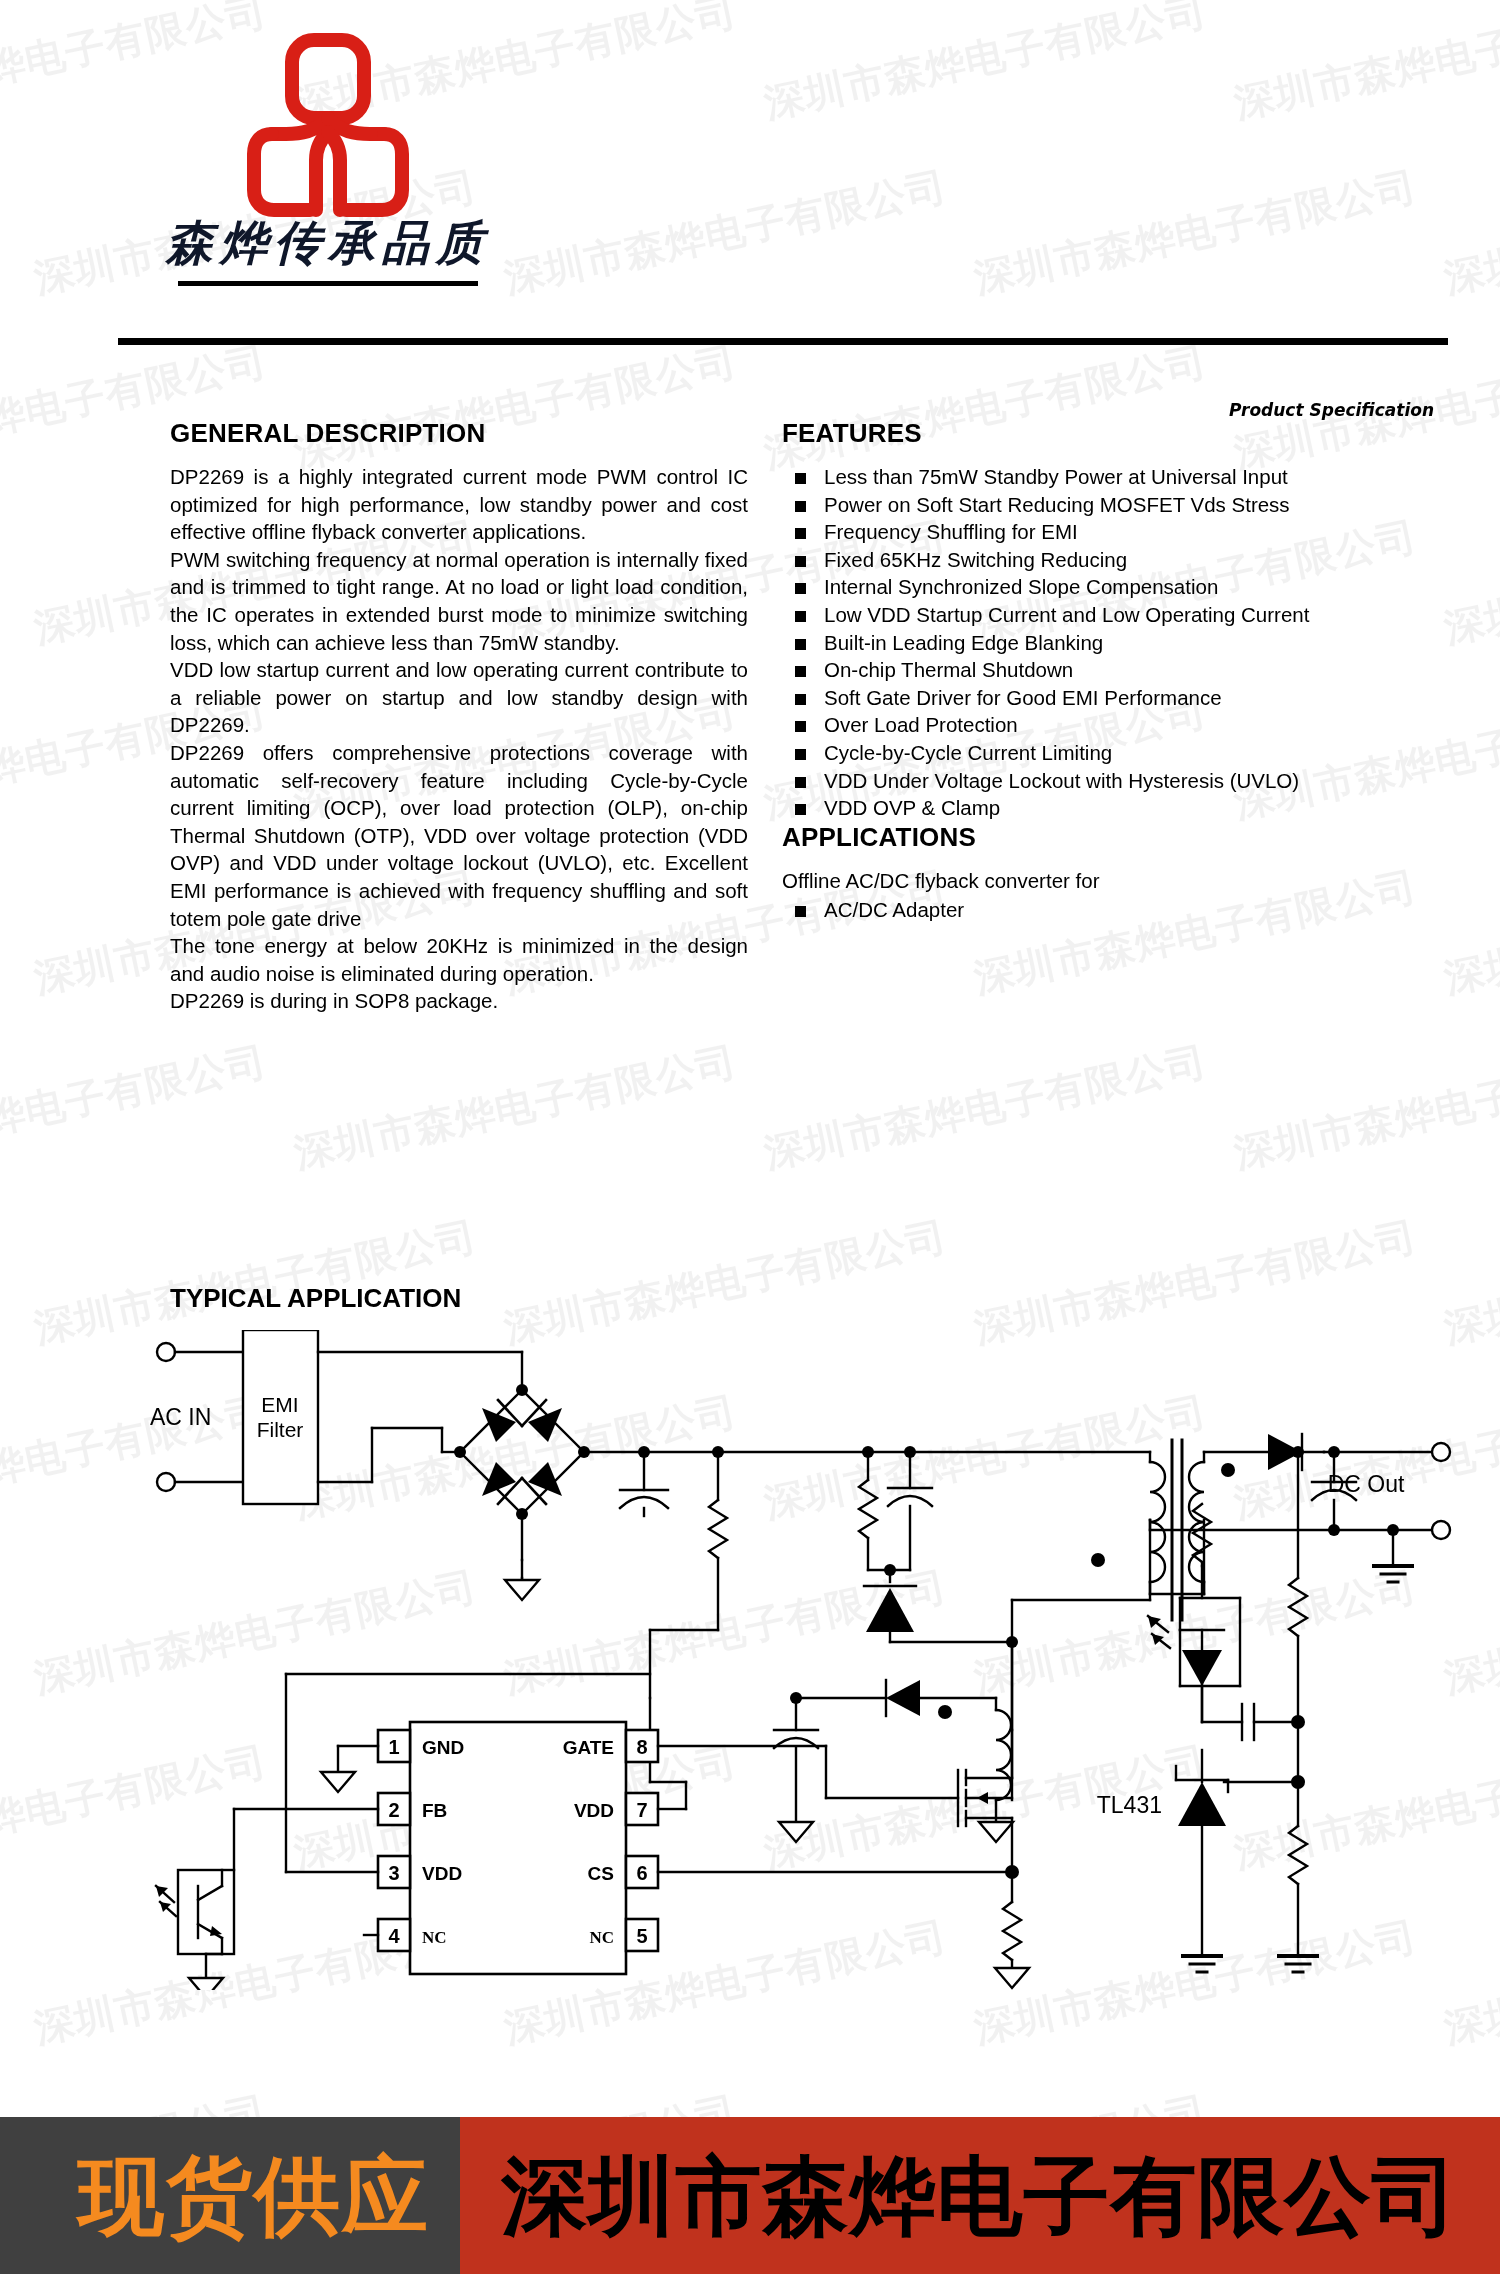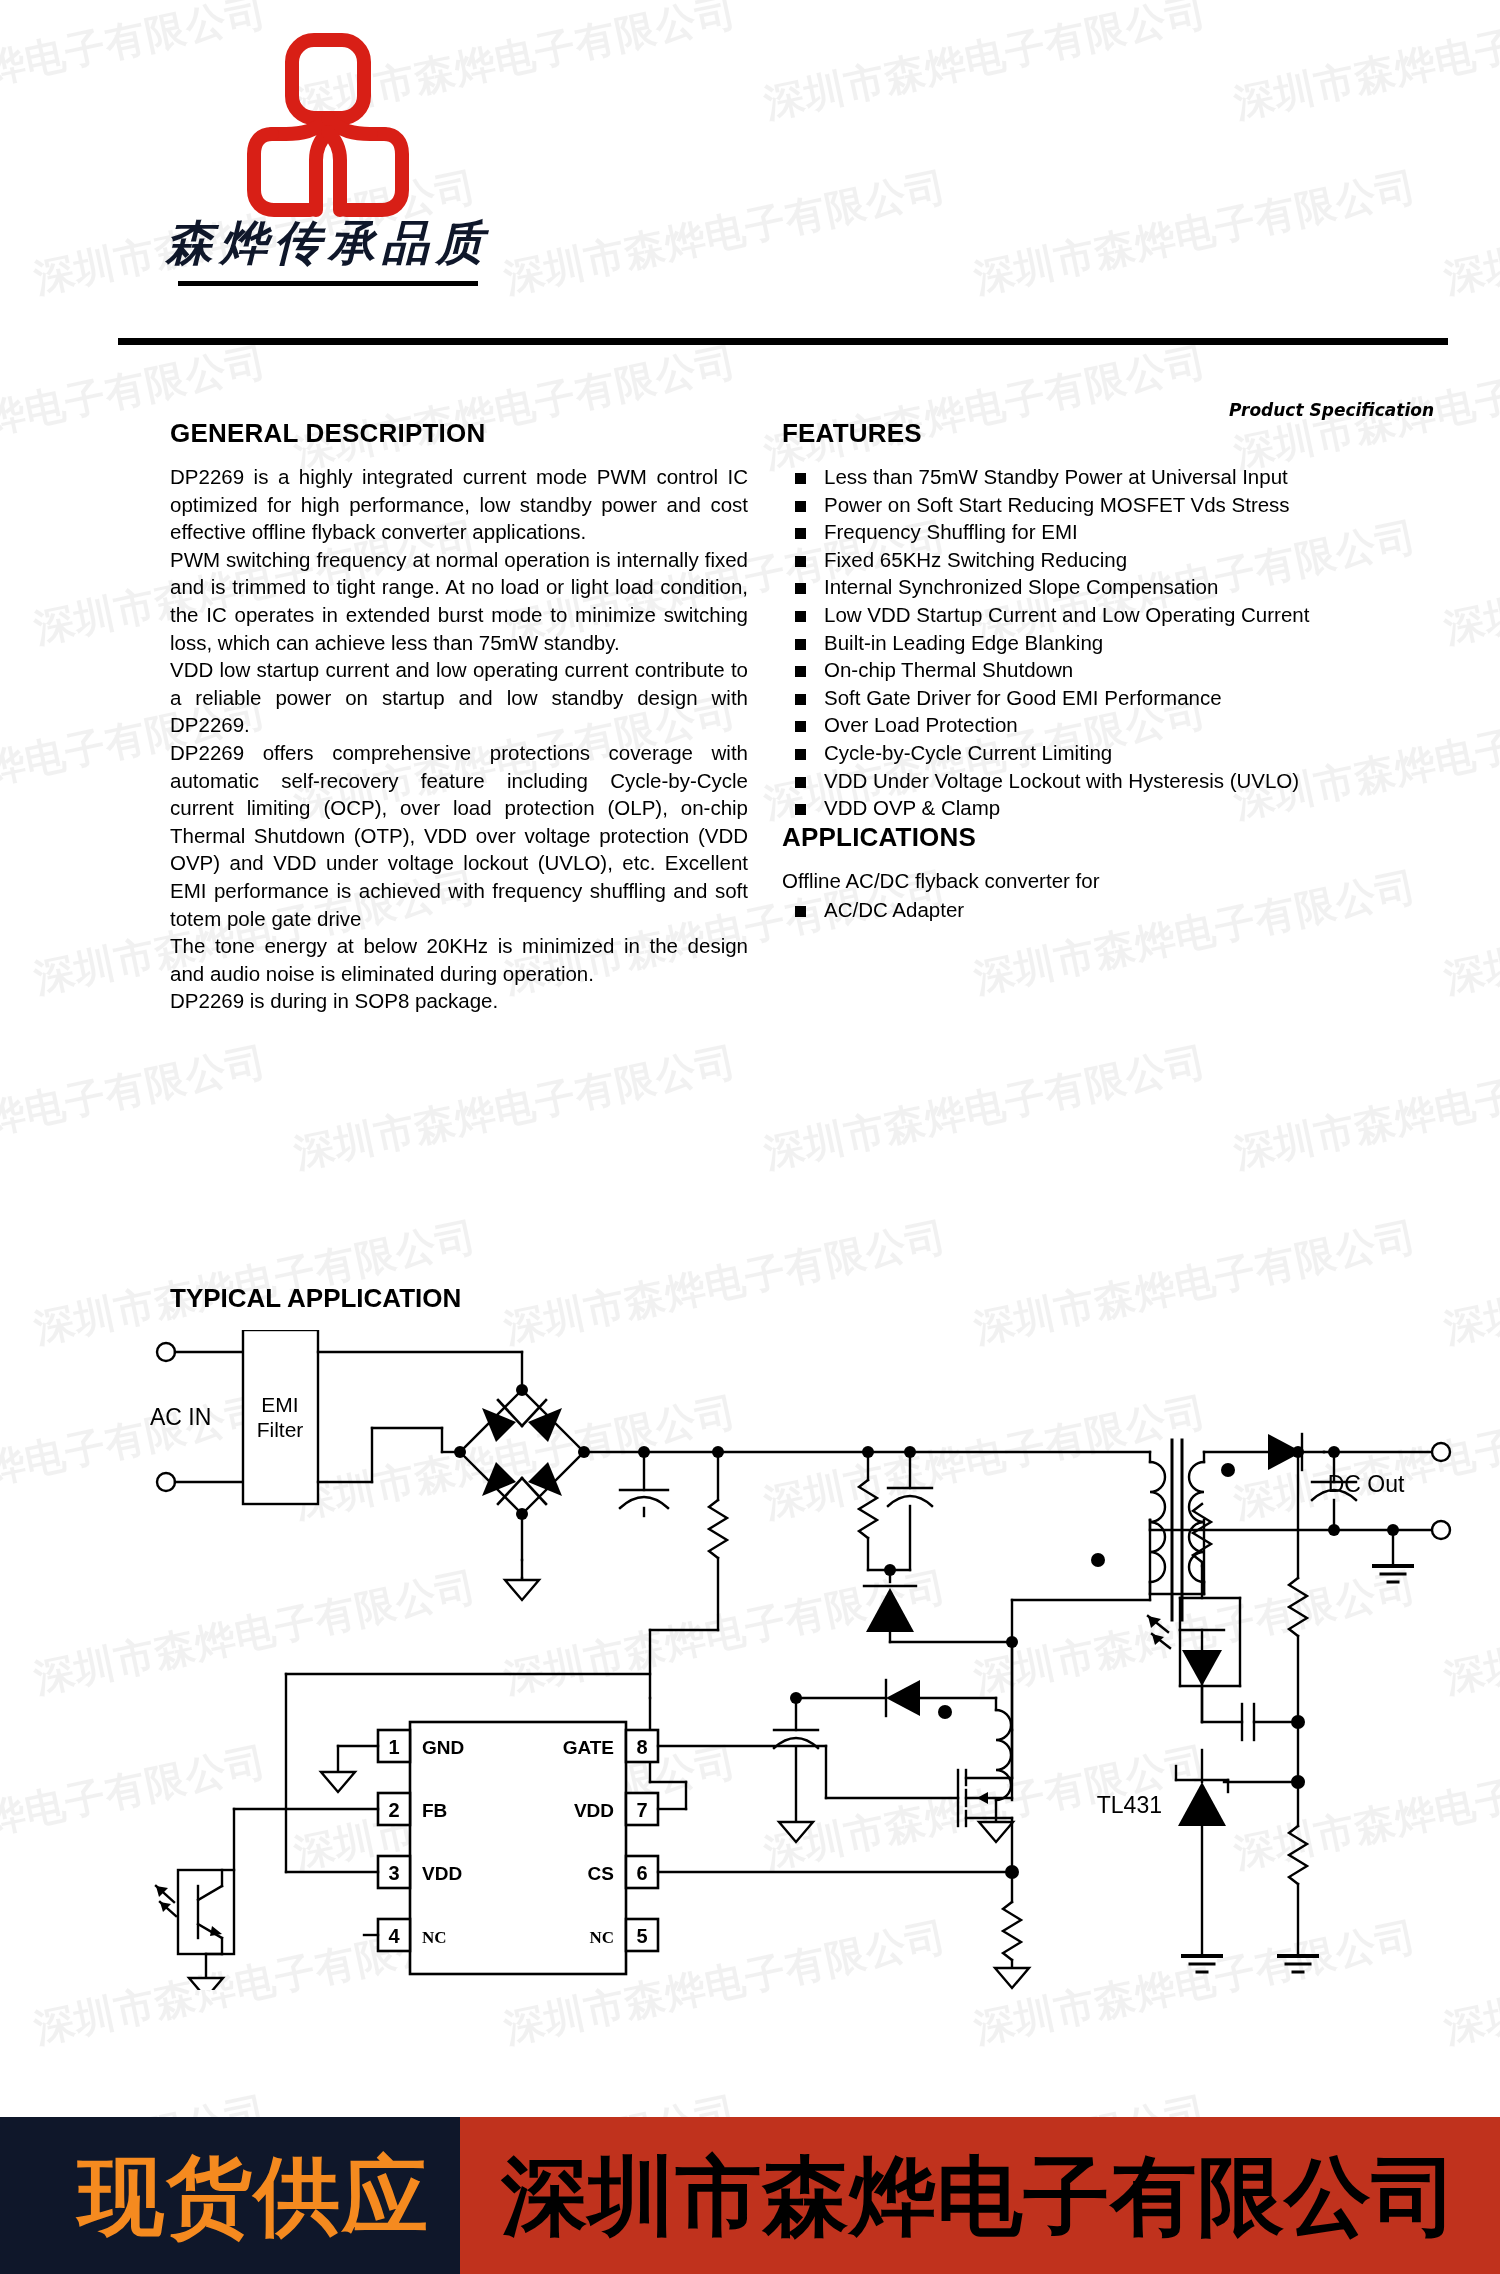--- a/index.html
+++ b/index.html
@@ -647,21 +647,21 @@
       <text x="272" y="550" font-size="19" font-weight="700">VDD</text>
       <text x="272" y="613" font-size="17" font-weight="700" font-family="Liberation Serif, serif">NC</text>
       <text x="464" y="424" font-size="19" font-weight="700" text-anchor="end">GATE</text>
       <text x="464" y="487" font-size="19" font-weight="700" text-anchor="end">VDD</text>
       <text x="464" y="550" font-size="19" font-weight="700" text-anchor="end">CS</text>
       <text x="464" y="613" font-size="17" font-weight="700" font-family="Liberation Serif, serif" text-anchor="end">NC</text>
     </g>
   </svg>
 
   <div id="banner">
-    <div id="banner-left" style="background: #0f172a; padding-left: 48px;">
+    <div id="banner-left" style="background: #404040; padding-left: 48px;">
       <span style="color: rgb(245, 138, 31);">现货供应</span>
     </div>
     <div id="banner-right" style="background: rgb(192, 50, 29);">
       <span style="color: rgb(0, 0, 0);">深圳市森烨电子有限公司</span>
     </div>
   </div>
 
 </div>
 
 </body></html>

